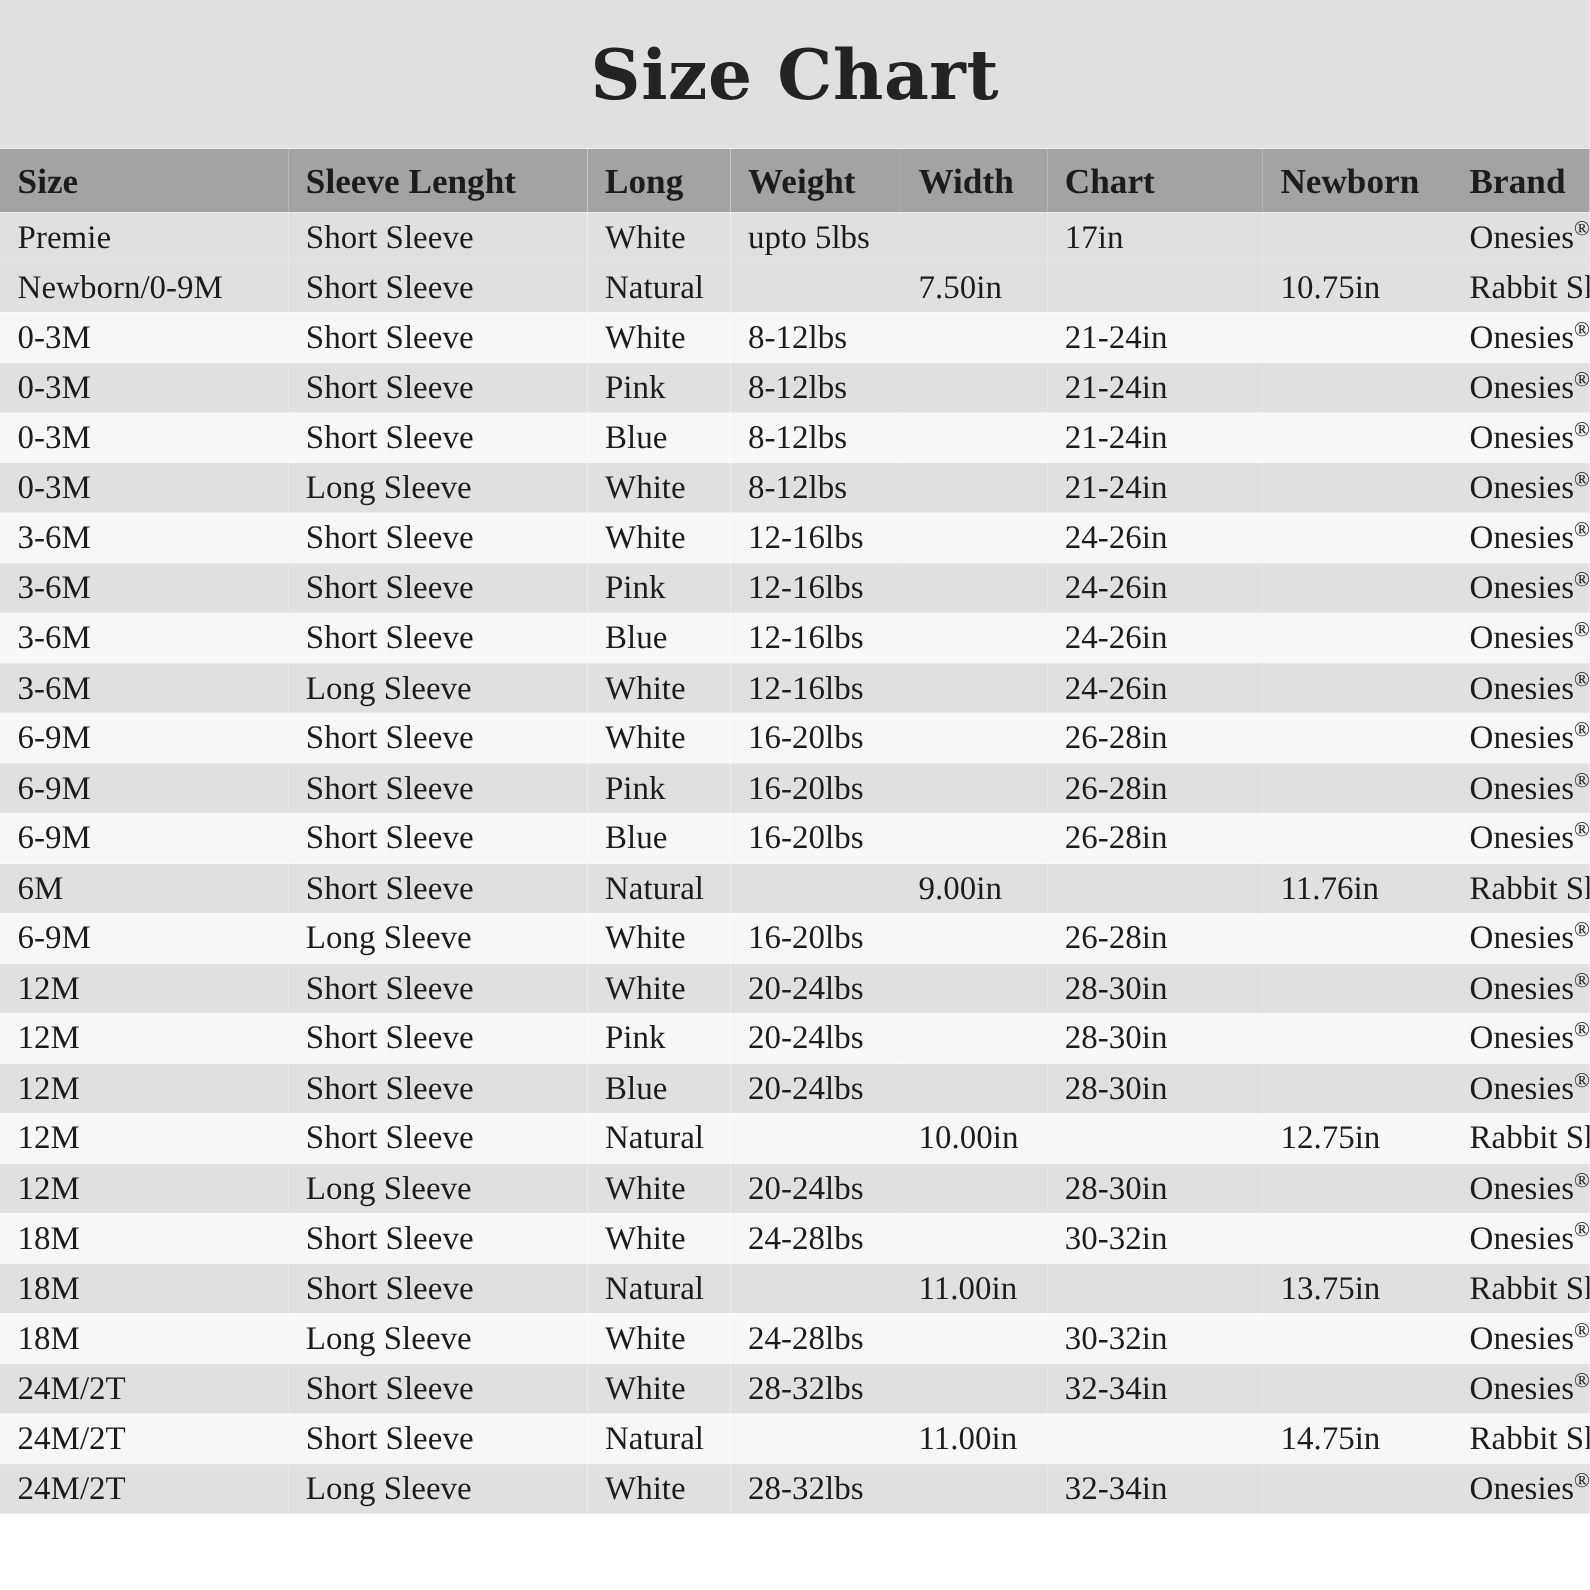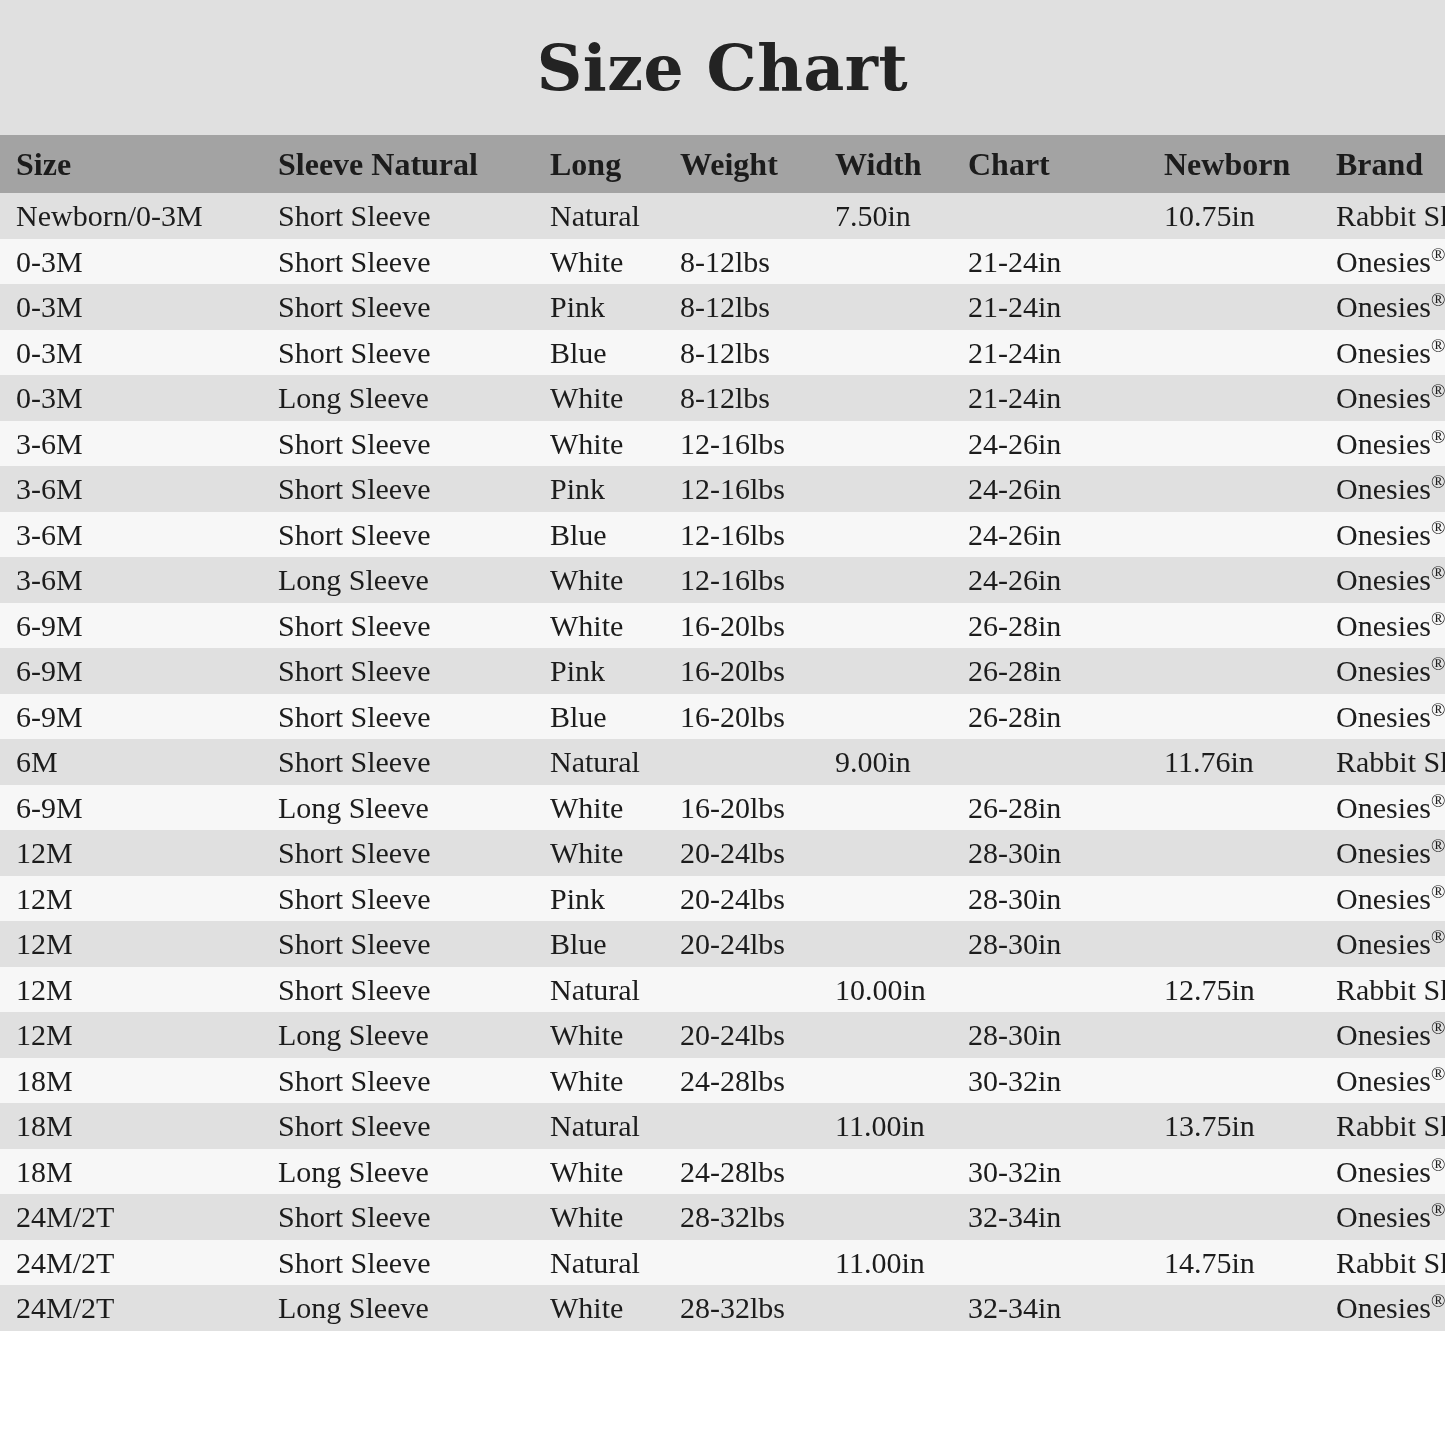--- a/index.html
+++ b/index.html
@@ -95,32 +95,42 @@
         <col class="c-color">
         <col class="c-weight">
       <col class="c-width">
         <col class="c-height">
         <col class="c-lenght">
         <col class="c-brand">
     </colgroup>
     <thead>
       <tr>
         <th>Size</th>
-        <th>Sleeve Natural</th>
+        <th>Sleeve Lenght</th>
         <th>Long</th>
         <th>Weight</th>
         <th>Width</th>
         <th>Chart</th>
         <th>Newborn</th>
         <th>Brand</th>
       </tr>
     </thead>
     <tbody id="table-body">
         <tr class="row-odd">
-          <td>Newborn/0-3M</td>
+          <td>Premie</td>
+          <td>Short Sleeve</td>
+          <td>White</td>
+          <td>upto 5lbs</td>
+          <td class="cell-empty"></td>
+          <td>17in</td>
+          <td class="cell-empty"></td>
+          <td>Onesies<span class="brand-sup">®</span></td>
+        </tr>
+        <tr class="row-odd">
+          <td>Newborn/0-9M</td>
           <td>Short Sleeve</td>
           <td>Natural</td>
           <td class="cell-empty"></td>
           <td>7.50in</td>
           <td class="cell-empty"></td>
           <td>10.75in</td>
           <td>Rabbit Skins</td>
         </tr>
         <tr class="row-even">
           <td>0-3M</td>

